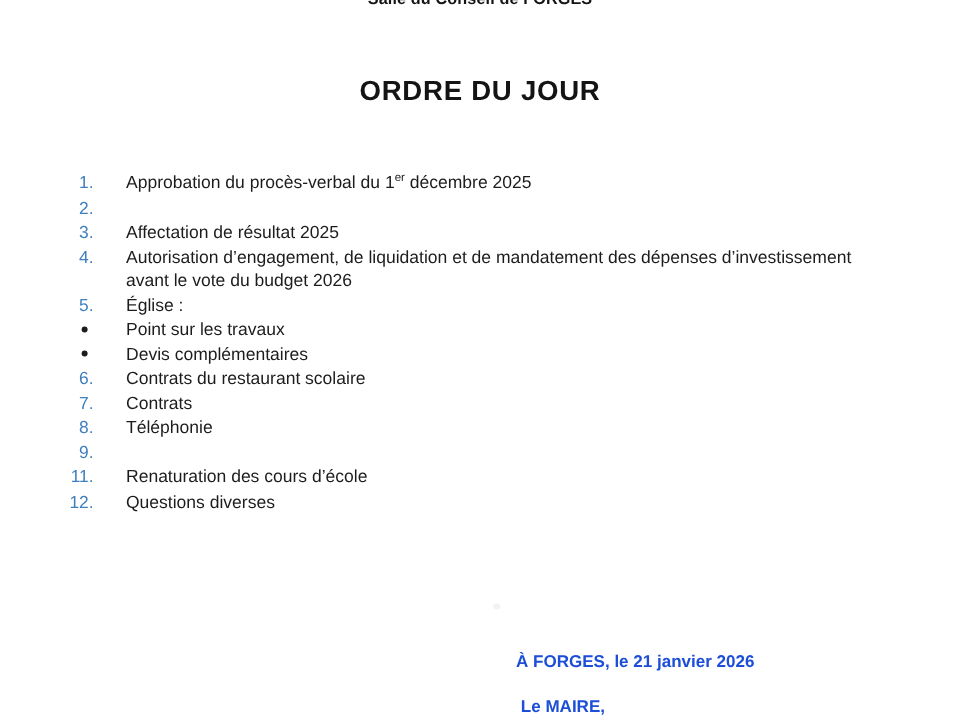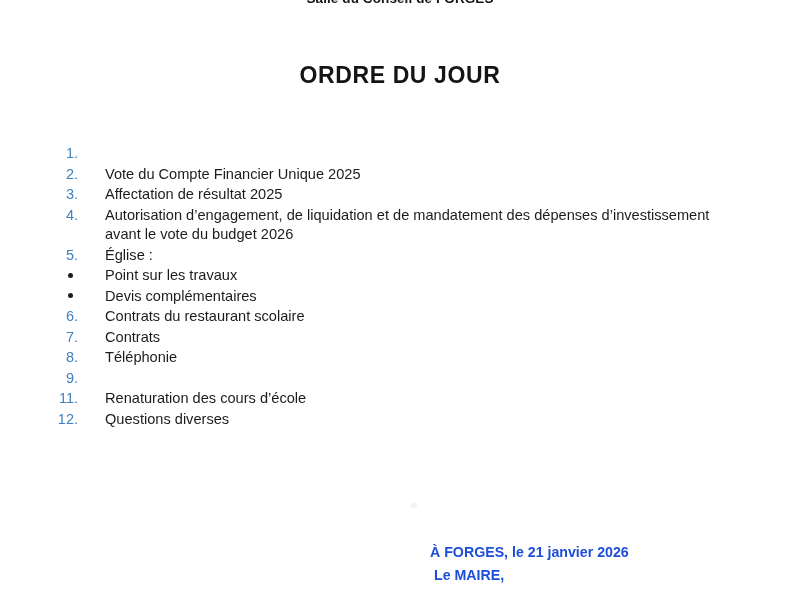--- a/index.html
+++ b/index.html
@@ -132,21 +132,21 @@
     position: absolute;
     left: 430px;
     top: 543px;
     font-size: 14.2px;
     font-weight: bold;
     color: #1d4ed8;
     line-height: 18px;
   }
 
   .footer .sign-line {
-    margin-top: 5px;
+    margin-top: 19px;
     margin-left: 4px;
   }
 
   .smudge {
     position: absolute;
     left: 411px;
     top: 503px;
     width: 6px;
     height: 5px;
     background: #f2f2f4;
@@ -159,25 +159,25 @@
 <div class="page">
 
   <div class="header-clip">Salle du Conseil de FORGES</div>
 
   <div class="doc-title">ORDRE DU JOUR</div>
 
   <div class="agenda">
 
     <div class="agenda-row">
       <div class="num">1.</div>
+      <div class="item-text"><span>Approbation du procès-verbal du 1</span><sup>er</sup><span> décembre 2025</span></div>
     </div>
 
     <div class="agenda-row">
       <div class="num">2.</div>
-      <div class="item-text">Vote du Compte Financier Unique 2025</div>
     </div>
 
     <div class="agenda-row">
       <div class="num">3.</div>
       <div class="item-text">Affectation de résultat 2025</div>
     </div>
 
     <div class="agenda-row">
       <div class="num">4.</div>
       <div class="item-text">Autorisation d’engagement, de liquidation et de mandatement des dépenses d’investissement avant le vote du budget 2026</div>

